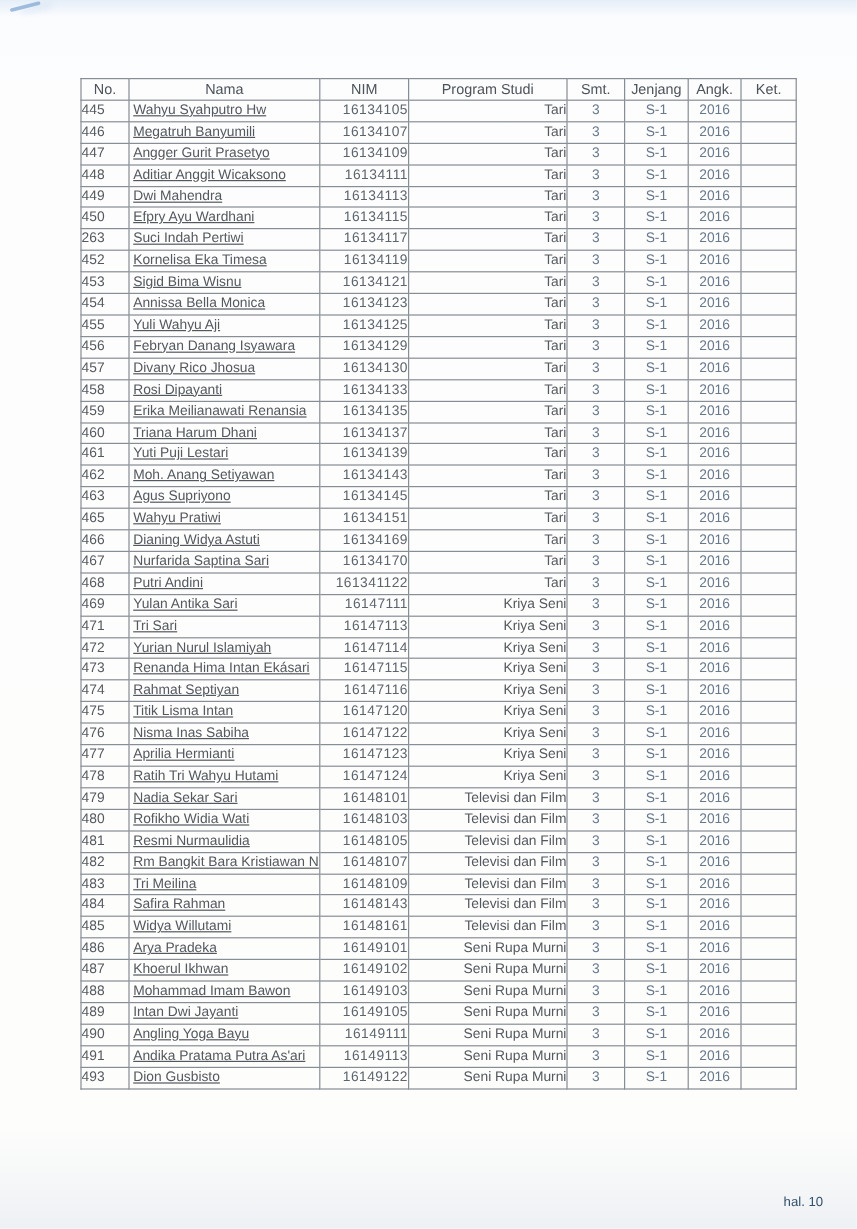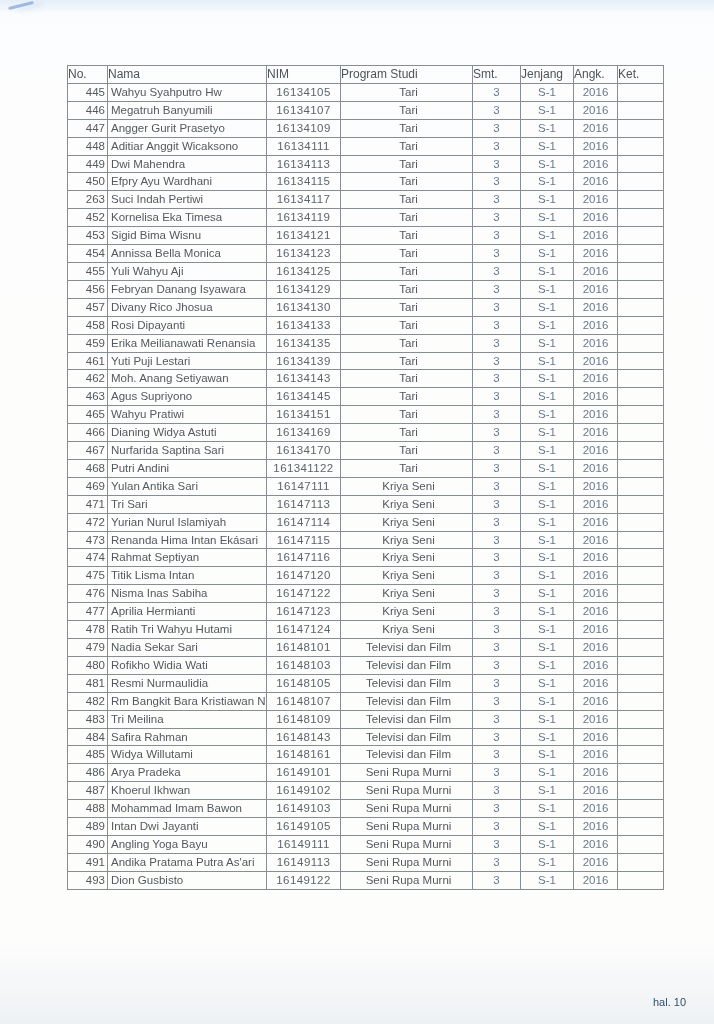--- a/index.html
+++ b/index.html
@@ -35,26 +35,26 @@
   col.c-jenjang{width:53px}
   col.c-angk{width:44px}
   col.c-ket{width:46px}
   .roster th,.roster td{
     border:1px solid var(--border);
     height:16.9px;padding:0;line-height:16.9px;
     overflow:hidden;white-space:nowrap;
     font-size:11.5px;
   }
   .roster th{
-    font-size:12px;font-weight:normal;color:var(--head);text-align:left;
-  }
-  td.col-no{text-align:right;padding-right:2px;color:var(--ink);}
-  td.col-nama{text-align:left;padding-left:3px;color:var(--ink);}
-  td.col-nim{text-align:center;color:var(--nim);letter-spacing:.4px;}
-  td.col-prodi{text-align:center;padding-left:4px;color:var(--ink);}
+    font-size:12px;font-weight:normal;color:var(--head);text-align:center;
+  }
+  td.col-no{padding-right:2px;color:var(--ink);}
+  td.col-nama{text-align:left;padding-left:3px;color:var(--ink);text-decoration:underline;}
+  td.col-nim{text-align:right;color:var(--nim);letter-spacing:.4px;}
+  td.col-prodi{text-align:right;padding-left:4px;color:var(--ink);}
   td.col-smt,td.col-jenjang,td.col-angk{text-align:center;color:var(--blue-ink);}
   td.col-ket{color:var(--blue-ink);}
   .page-number{
     position:absolute;right:28px;top:996px;
     font-size:11px;color:var(--footer);
   }
 </style>
 </head>
 <body>
 
@@ -229,20 +229,30 @@
           <td class="col-no">459</td>
           <td class="col-nama">Erika Meilianawati Renansia</td>
           <td class="col-nim">16134135</td>
           <td class="col-prodi">Tari</td>
           <td class="col-smt">3</td>
           <td class="col-jenjang">S-1</td>
           <td class="col-angk">2016</td>
           <td class="col-ket"></td>
         </tr>
         <tr>
+          <td class="col-no">460</td>
+          <td class="col-nama">Triana Harum Dhani</td>
+          <td class="col-nim">16134137</td>
+          <td class="col-prodi">Tari</td>
+          <td class="col-smt">3</td>
+          <td class="col-jenjang">S-1</td>
+          <td class="col-angk">2016</td>
+          <td class="col-ket"></td>
+        </tr>
+        <tr>
           <td class="col-no">461</td>
           <td class="col-nama">Yuti Puji Lestari</td>
           <td class="col-nim">16134139</td>
           <td class="col-prodi">Tari</td>
           <td class="col-smt">3</td>
           <td class="col-jenjang">S-1</td>
           <td class="col-angk">2016</td>
           <td class="col-ket"></td>
         </tr>
         <tr>

